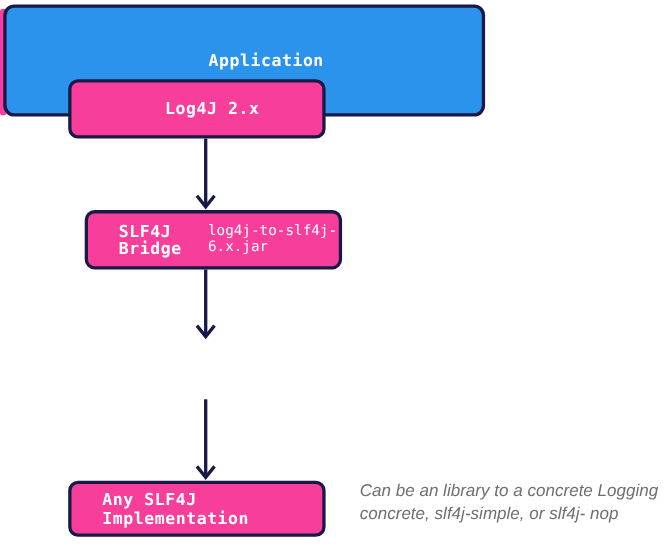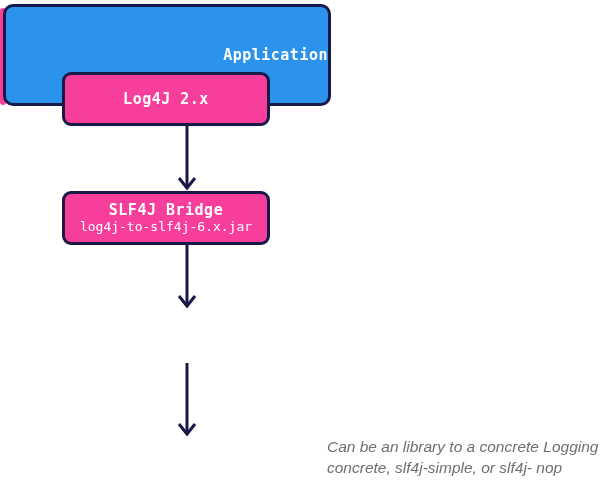--- a/index.html
+++ b/index.html
@@ -22,55 +22,55 @@
     width: 6px;
     height: 97px;
     background: var(--pink);
     border-radius: 3px;
     z-index: 0;
   }
   .app-box {
     position: absolute;
     left: 3px;
     top: 4px;
-    width: 328px;
+    width: 438px;
     height: 102px;
     box-sizing: border-box;
     background: var(--blue);
     border: 3px solid var(--border);
     border-radius: 10px;
     z-index: 1;
     display: flex;
     align-items: center;
-    justify-content: flex-end;
+    justify-content: center;
     padding-left: 40px;
   }
   .app-label {
     color: var(--text_light);
     font-weight: bold;
     font-size: 15px;
     letter-spacing: 0.5px;
   }
   .node {
     position: absolute;
     left: 62px;
-    width: 208px;
+    width: 234px;
     box-sizing: border-box;
     background: var(--pink);
     border: 3px solid var(--border);
     border-radius: 9px;
     z-index: 2;
     display: flex;
-    flex-direction: column;
     align-items: center;
     justify-content: center;
     gap: 2px;
+    padding-left: 28px;
   }
   .node-log4j  { top: 72px;  height: 54px; }
-  .node-bridge { top: 191px; height: 54px; }
+  .node-bridge { top: 191px; height: 54px; margin-left: 15px; }
   .node-api    { top: 309px; height: 54px; }
   .node-impl   { top: 437px; height: 51px; }
   .node-title {
     color: var(--text_light);
     font-weight: bold;
     font-size: 15px;
     letter-spacing: 0.5px;
     line-height: 1.1;
   }
   .node-subtitle {
@@ -135,20 +135,24 @@
   <div class="node node-log4j">
     <span class="node-title">Log4J 2.x</span>
   </div>
 
   <div class="node node-bridge">
     <span class="node-title">SLF4J Bridge</span>
     <span class="node-subtitle">log4j-to-slf4j-6.x.jar</span>
   </div>
 
 
+  <div class="node node-impl">
+    <span class="node-title">Any SLF4J Implementation</span>
+
+  </div>
 
   <div class="annotation">
     <span>Can be an library to a concrete</span>
     <span>Logging concrete, slf4j-simple, or slf4j-</span>
     <span>nop</span>
   </div>
 
 </div>
 
 </body></html>

